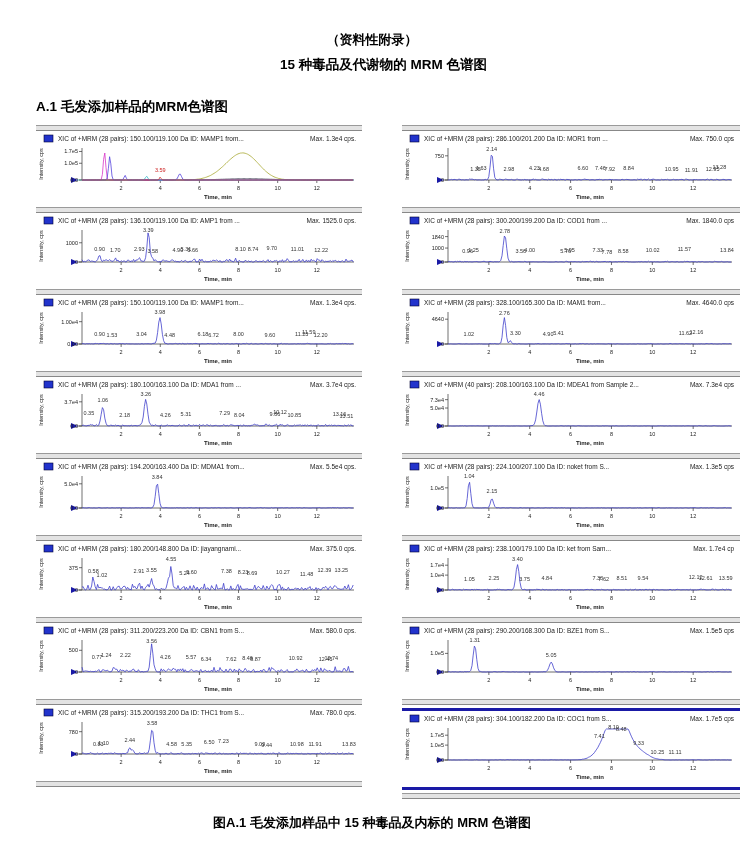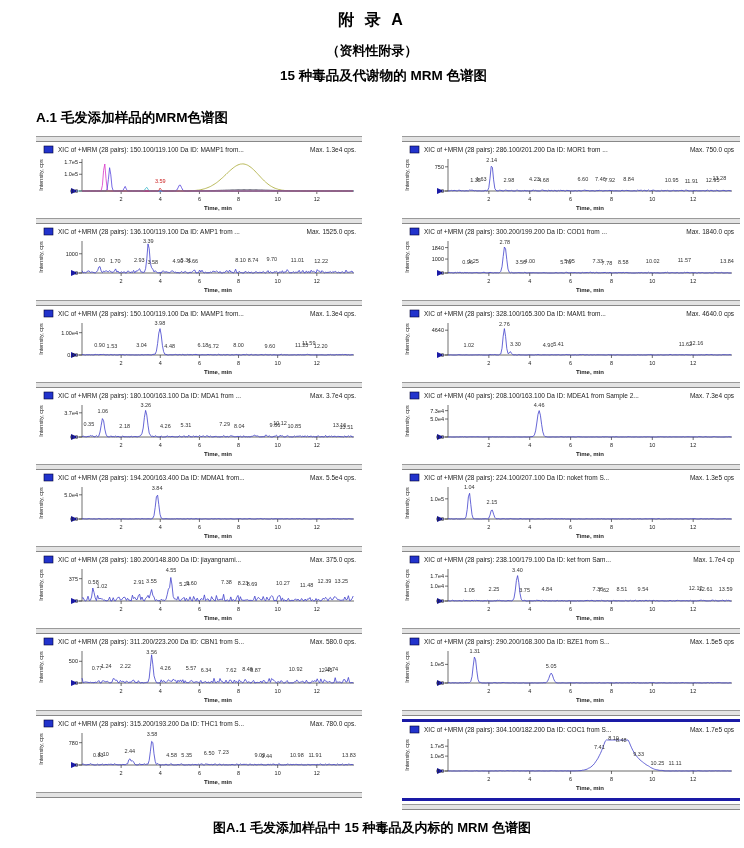--- a/index.html
+++ b/index.html
@@ -2,38 +2,37 @@
 <html><head>
 <meta charset="utf-8">
 <style>
   html,body{margin:0;padding:0;}
   body{
     width:744px;height:848px;background:#ffffff;overflow:hidden;
     font-family:"Liberation Sans","DejaVu Sans",sans-serif;color:#000;
   }
   .doc-header{text-align:center;padding-top:10px;}
   .t1{font-size:16px;font-weight:bold;letter-spacing:3px;}
-  .t2{font-size:13px;font-weight:bold;margin-top:11px;}
+  .t2{font-size:13px;font-weight:bold;margin-top:21px;}
   .t3{font-size:13.5px;font-weight:bold;margin-top:7px;padding-left:23px;}
   .section{font-size:13.5px;font-weight:bold;margin:24px 0 8px 36px;}
   .grid{display:flex;gap:40px;margin-left:36px;margin-top:8px;}
   .col{display:flex;flex-direction:column;}
   .col-left{width:326px;}
   .col-right{width:338px;}
   .sep{height:4px;border-top:1px solid #9a9a9a;border-bottom:1px solid #888888;background:#e3e3e3;margin:1px 0;}
   .panel{background:#fff;line-height:0;}
   .panel svg{display:block;}
   .blue-frame{border-top:3px solid #1a1aa6;border-bottom:3px solid #1a1aa6;padding:1px 0;margin:2px 0;}
-  .caption{text-align:center;font-weight:bold;font-size:13px;margin-top:8px;}
+  .caption{text-align:center;font-weight:bold;font-size:13px;margin-top:14px;}
 </style>
 </head>
 <body>
 
 <div class="doc-header">
-  <div class="t1">附  录  A</div>
   <div class="t2">（资料性附录）</div>
   <div class="t3">15 种毒品及代谢物的 MRM 色谱图</div>
 </div>
 
 <div class="section">A.1  毛发添加样品的MRM色谱图</div>
 
 <div class="grid">
   <div class="col col-left">
       <div class="sep"></div>
       <div class="panel">

